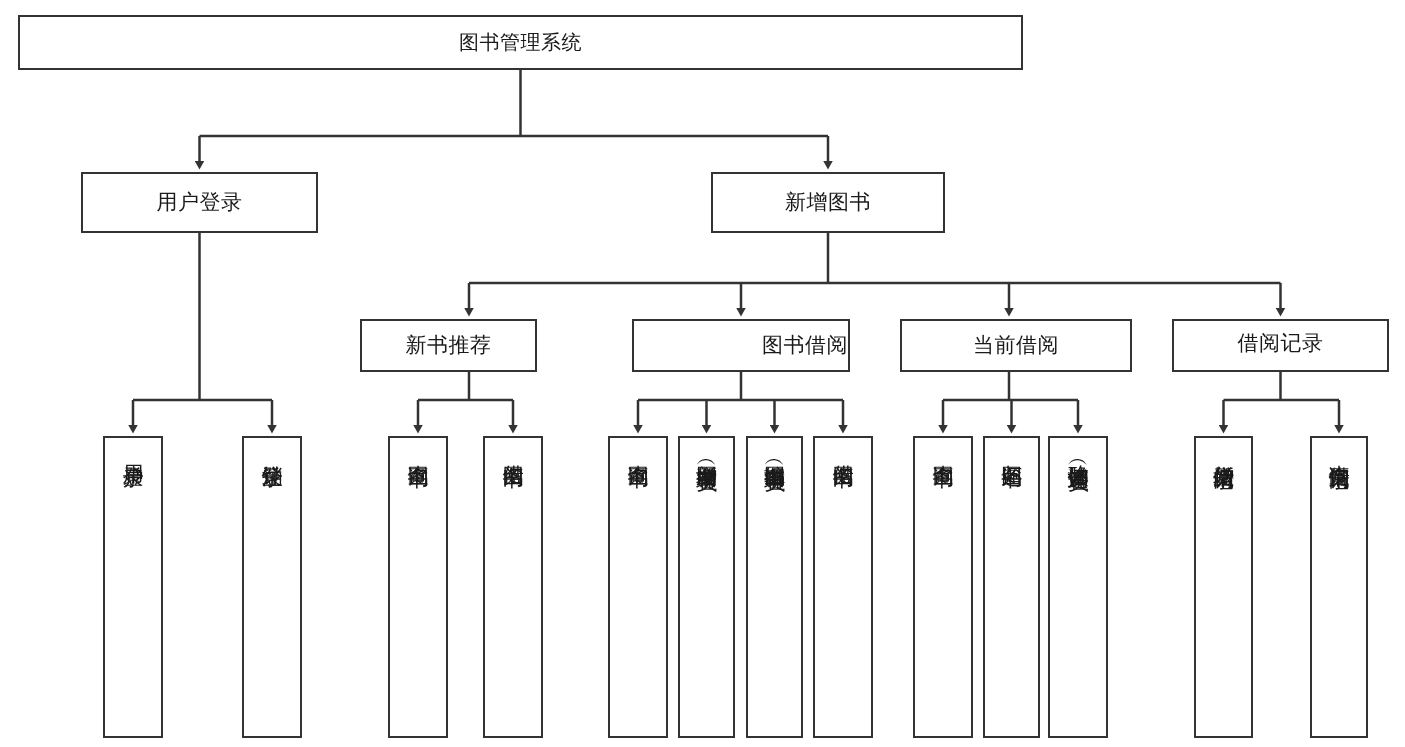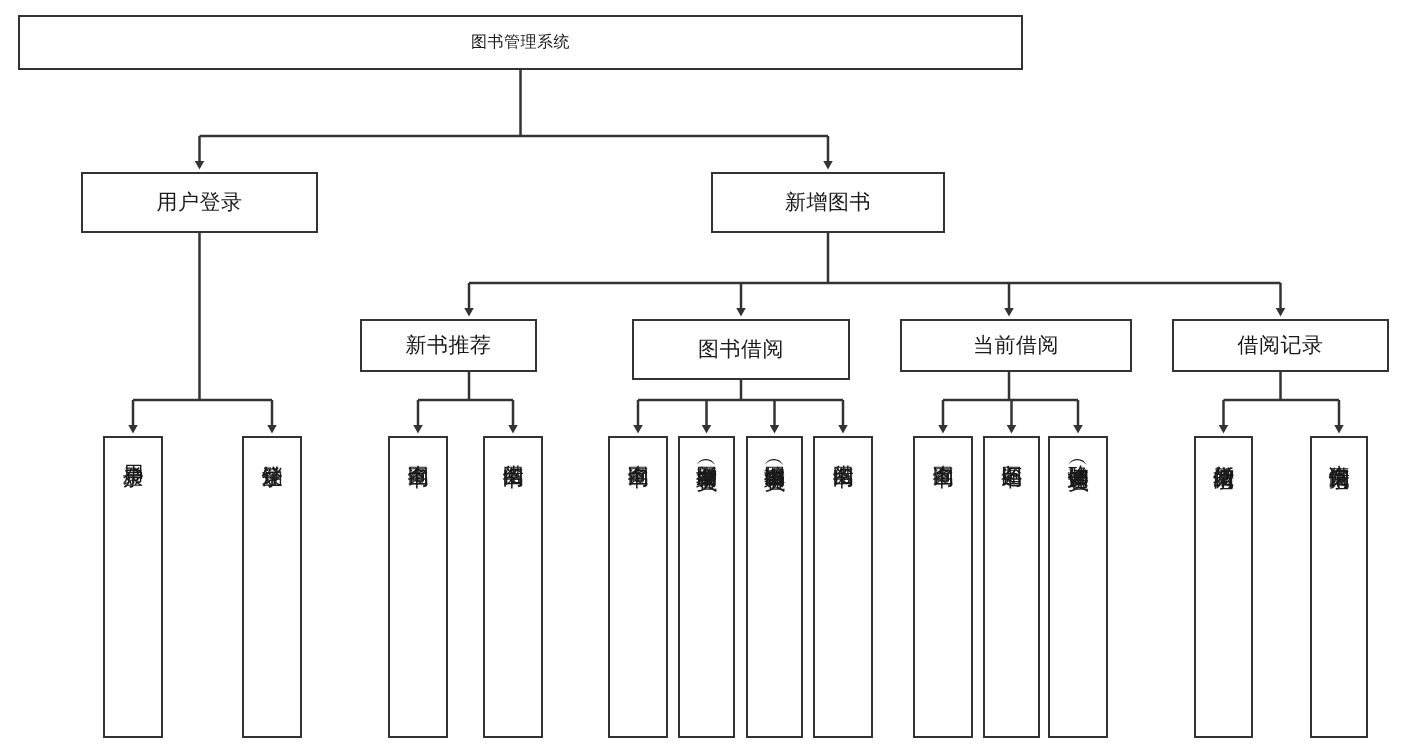--- a/index.html
+++ b/index.html
@@ -40,21 +40,21 @@
     color: #1a1a1a;
     text-align: center;
     line-height: 1.18;
     letter-spacing: 0.5px;
     white-space: nowrap;
   }
   .node.horiz .label {
     font-size: 21px;
   }
   .node.root .label {
-    font-size: 16px;
+    font-size: 20px;
   }
   .node.vert {
     align-items: flex-start;
     justify-content: center;
     padding-top: 10px;
   }
   .node.vert .label {
     writing-mode: vertical-rl;
     text-orientation: upright;
     font-size: 21px;
@@ -127,27 +127,27 @@
       </div>
       <div class="node horiz" style="left: 81px; top: 172px; width: 237px; height: 61px;">
         <span class="label">用户登录</span>
       </div>
       <div class="node horiz" style="left: 711px; top: 172px; width: 234px; height: 61px;">
         <span class="label">新增图书</span>
       </div>
       <div class="node horiz" style="left: 360px; top: 319px; width: 177px; height: 53px;">
         <span class="label">新书推荐</span>
       </div>
-      <div class="node horiz" style="left: 632px; top: 319px; width: 218px; height: 61px;">
+      <div class="node horiz" style="left: 632px; top: 319px; width: 218px; height: 53px; justify-content: flex-end;">
         <span class="label">图书借阅</span>
       </div>
       <div class="node horiz" style="left: 900px; top: 319px; width: 232px; height: 53px;">
         <span class="label">当前借阅</span>
       </div>
-      <div class="node horiz" style="left: 1172px; top: 319px; width: 217px; height: 53px;">
+      <div class="node horiz" style="left: 1172px; top: 319px; width: 217px; height: 53px; font-family: Liberation Mono, monospace;">
         <span class="label">借阅记录</span>
       </div>
       <div class="node vert" style="left: 103px; top: 436px; width: 60px; height: 302px;">
         <span class="label">用户登录</span>
       </div>
       <div class="node vert" style="left: 242px; top: 436px; width: 60px; height: 302px;">
         <span class="label">注销登录</span>
       </div>
       <div class="node vert" style="left: 388px; top: 436px; width: 60px; height: 302px;">
         <span class="label">查询图书</span>

